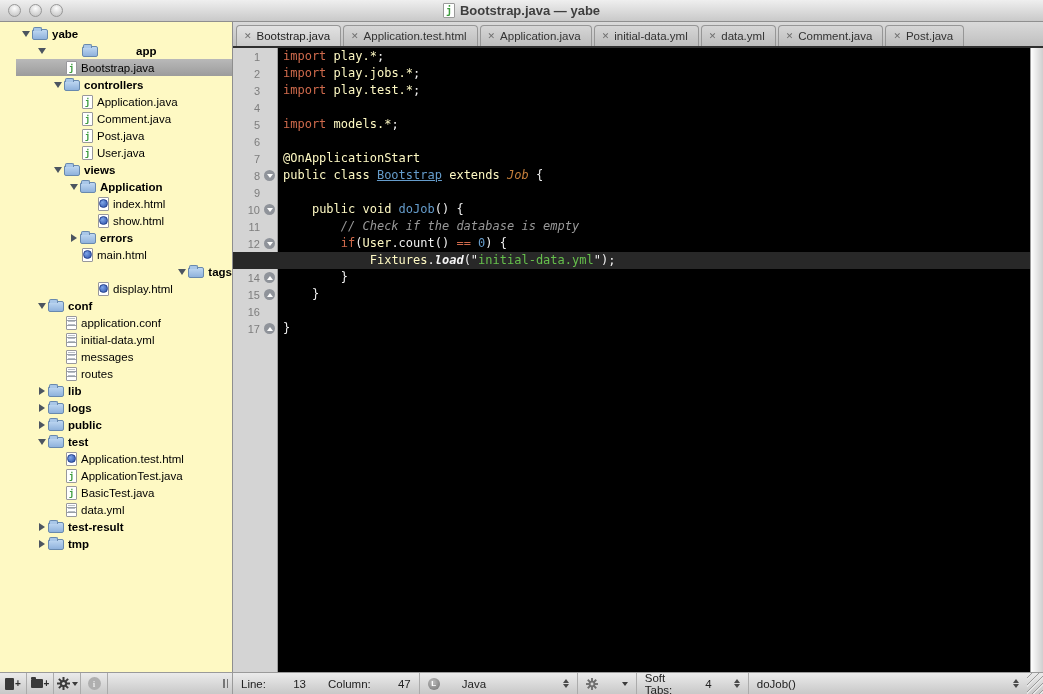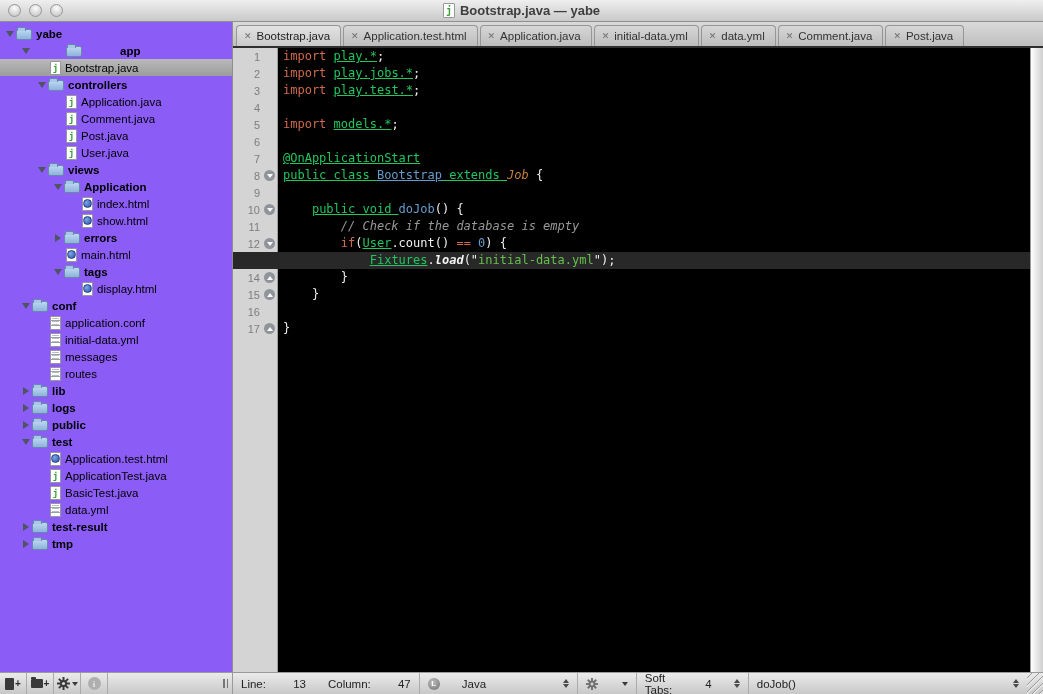--- a/index.html
+++ b/index.html
@@ -17,22 +17,22 @@
   .title-center { margin:0 auto; display:flex; align-items:center; gap:5px; }
   .title-doc { width:12px; height:15px; background:#fff; border:1px solid #9a9a9a; border-radius:1px;
     font-family:"DejaVu Sans Mono", monospace; font-size:10px; font-weight:bold; color:#3d9c3d;
     display:flex; align-items:center; justify-content:center; }
   .title-text { font-size:13px; font-weight:bold; color:#3E3E3E; }
 
   
   .content { flex:1 1 auto; display:flex; min-height:0; }
 
   
-  .sidebar { width:233px; flex:0 0 233px; background:#8b5cf6; border-right:1px solid #8E8E8E;
-    overflow:hidden; padding-top:3px; }
+  .sidebar { width:233px; flex:0 0 233px; background:#fef9c3; border-right:1px solid #8E8E8E;
+    overflow:hidden; padding-top:3px;padding-left:16px; }
   .tree-row { height:17px; display:flex; align-items:center; font-size:11.5px; color:#000;
     white-space:nowrap; position:relative; }
   .tree-row.sel { background:linear-gradient(#B9B9B9,#9C9C9C); }
   .tree-row .lbl { margin-left:4px; }
   .tree-row.folder .lbl { font-weight:bold; }
   .tri { width:12px; flex:0 0 12px; display:flex; align-items:center; justify-content:center; }
   .tri-exp { width:0; height:0; border-left:4.5px solid transparent; border-right:4.5px solid transparent;
     border-top:6px solid #4C5560; }
   .tri-col { width:0; height:0; border-top:4.5px solid transparent; border-bottom:4.5px solid transparent;
     border-left:6px solid #4C5560; }
@@ -74,21 +74,21 @@
   .foldm .fd { width:0; height:0; border-left:3.5px solid transparent; border-right:3.5px solid transparent;
     border-top:4.5px solid #fff; }
   .foldm .fu { width:0; height:0; border-left:3.5px solid transparent; border-right:3.5px solid transparent;
     border-bottom:4.5px solid #fff; }
   .codecol { position:absolute; left:46px; right:13px; top:0; bottom:0; }
   .code-line { height:17px; line-height:17px; white-space:pre;
     font-family:"DejaVu Sans Mono", monospace; font-size:12px; color:#F0F0F0; padding-left:4px; }
   .code-line.current { background:#282828; margin-left:-46px; padding-left:50px; margin-right:-13px; }
   .tok-kw  { color:#CF6A4C; }
   .tok-kwi { color:#C57F3B; font-style:italic; }
-  .tok-ty  { color:#22c55e;text-decoration:underline; }
+  .tok-ty  { color:#fef9c3; }
   .tok-en  { color:#659CCB; }
   .tok-enu { color:#659CCB; text-decoration:underline; }
   .tok-num { color:#659CCB; }
   .tok-cm  { color:#999999; font-style:italic; }
   .tok-str { color:#66C04C; }
   .tok-fn  { color:#F5F5F5; font-weight:bold; font-style:italic; }
   .tok-pl  { color:#F0F0F0; }
 
   .vscroll { position:absolute; right:0; top:0; bottom:0; width:13px;
     background:linear-gradient(90deg,#FFFFFF,#CFCFCF); border-left:1px solid #9B9B9B; }
@@ -224,21 +224,21 @@
               <span class="tri-col"></span>
             </span>
             <span class="fi fi-folder"></span>
             <span class="lbl">errors</span>
           </div>
           <div class="tree-row" style="padding-left: 52px;">
             <span class="tri"></span>
             <span class="fi-doc fi-html"></span>
             <span class="lbl">main.html</span>
           </div>
-          <div class="tree-row folder" style="padding-left: 52px;">
+          <div class="tree-row folder" style="padding-left: 52px; justify-content: flex-end;">
             <span class="tri">
               <span class="tri-exp"></span>
             </span>
             <span class="fi fi-folder"></span>
             <span class="lbl">tags</span>
           </div>
           <div class="tree-row" style="padding-left: 68px;">
             <span class="tri"></span>
             <span class="fi-doc fi-html"></span>
             <span class="lbl">display.html</span>

